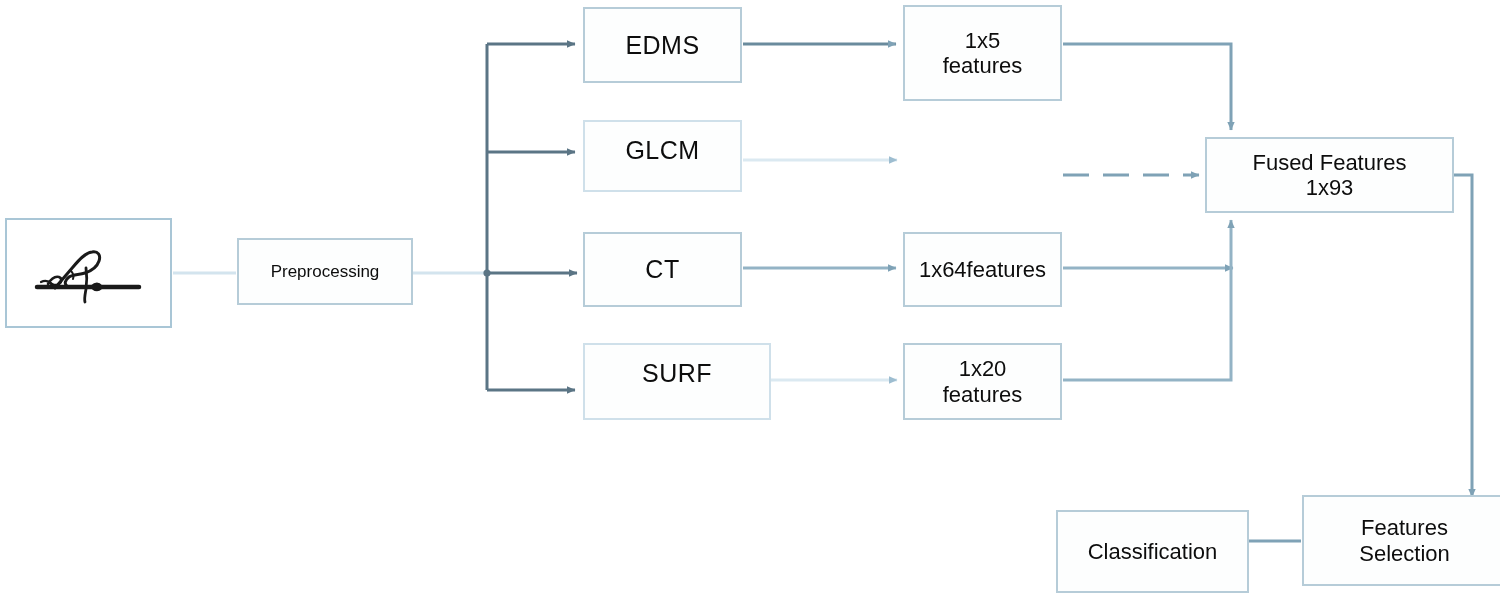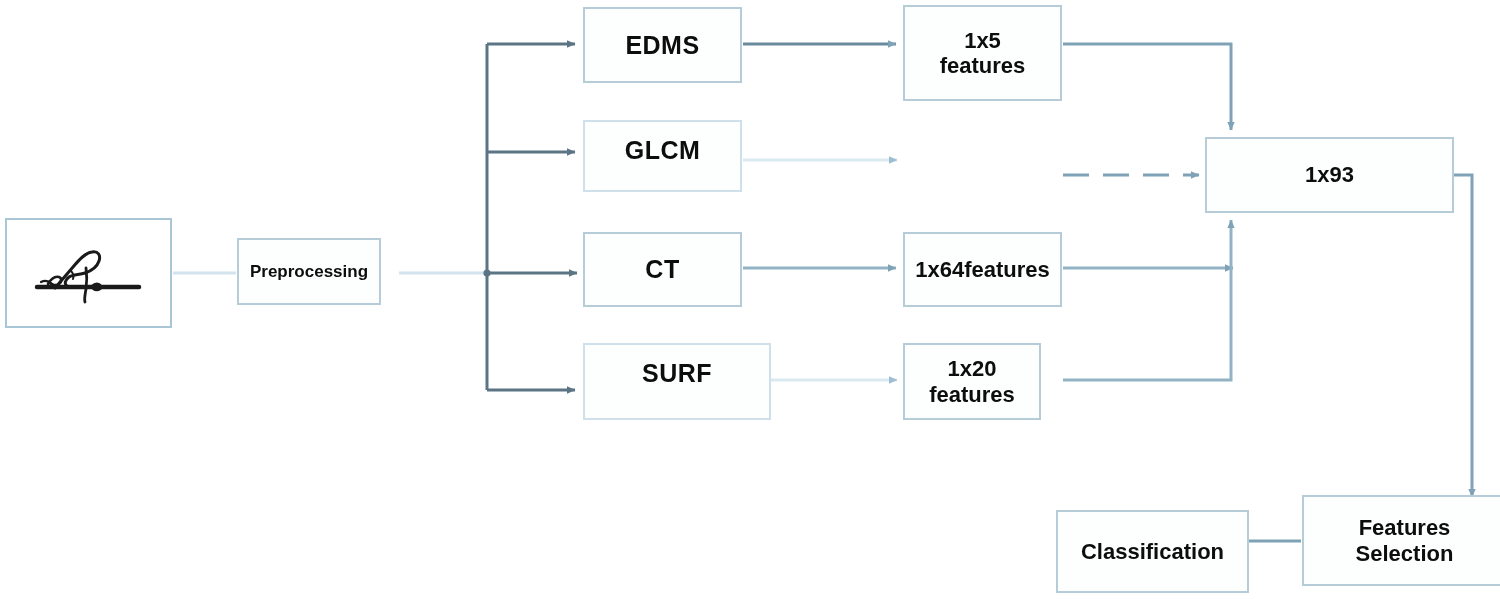--- a/index.html
+++ b/index.html
@@ -18,21 +18,21 @@
   .node {
     position: absolute;
     box-sizing: border-box;
     background: #fdfefe;
     border: 2px solid #b6ccd8;
     display: flex;
     align-items: center;
     justify-content: center;
     text-align: center;
     color: #0d0d0d;
-    font-weight: bold;
+    font-weight: normal;
     line-height: 1.15;
   }
   .node.light {
     border: 2px solid #cfe0ea;
   }
   .node.sig {
     border: 2px solid #a9c6d6;
     background: #ffffff;
   }
   .label-big   { font-size: 25px; letter-spacing: 0.5px; }
@@ -112,21 +112,21 @@
         <path d="M25 43 C28 38 32 35 36 36 C39 37 39 41 36 43 C33 45 29 44 27 42" stroke-width="2.6"></path>
         <path d="M63 27 C64 34 64 41 63 48 C62 54 61 58 62 61" stroke-width="2.8"></path>
         <path d="M69 45 C72 42 76 42 78 45 C79 47 77 49 74 49 C71 49 69 47 69 45 Z" stroke-width="2.4"></path>
         <path d="M14 46 L116 46" stroke-width="4.5"></path>
         <path d="M18 41 C22 39 26 40 29 43" stroke-width="2.2"></path>
         <path d="M48 30 C50 32 51 35 50 38" stroke-width="2"></path>
       </g>
     </svg>
   </div>
 
-  <div class="node label-pre" style="left:237px; top:238px; width:144px; height:67px;">
+  <div class="node label-pre" style="left:237px; top:238px; width:176px; height:67px;">
     <span>Preprocessing</span>
   </div>
 
   <div class="node label-big" style="left:583px; top:7px; width:159px; height:76px;">
     <span>EDMS</span>
   </div>
 
   <div class="node light label-big" style="left:583px; top:120px; width:159px; height:72px; align-items:center;">
     <span style="position:relative; top:-6px;">GLCM</span>
   </div>
@@ -143,26 +143,27 @@
     <span>1x5</span>
     <span>features</span>
   </div>
 
 
   <div class="node label-mid" style="left:903px; top:232px; width:159px; height:75px; flex-direction:row;">
     <span>1x64</span>
     <span>features</span>
   </div>
 
-  <div class="node label-mid" style="left:903px; top:343px; width:138px; height:77px; flex-direction:column;">
+  <div class="node label-mid" style="left:903px; top:343px; width:159px; height:77px; flex-direction:column;">
     <span>1x20</span>
     <span>features</span>
   </div>
 
   <div class="node label-mid" style="left:1205px; top:137px; width:249px; height:76px; flex-direction:column;">
+    <span>Fused Features</span>
     <span>1x93</span>
   </div>
 
   <div class="node label-mid" style="left:1302px; top:495px; width:205px; height:91px; flex-direction:column;">
     <span>Features</span>
     <span>Selection</span>
   </div>
 
   <div class="node label-mid" style="left:1008px; top:510px; width:193px; height:83px;margin-left:48px;">
     <span>Classification</span>

